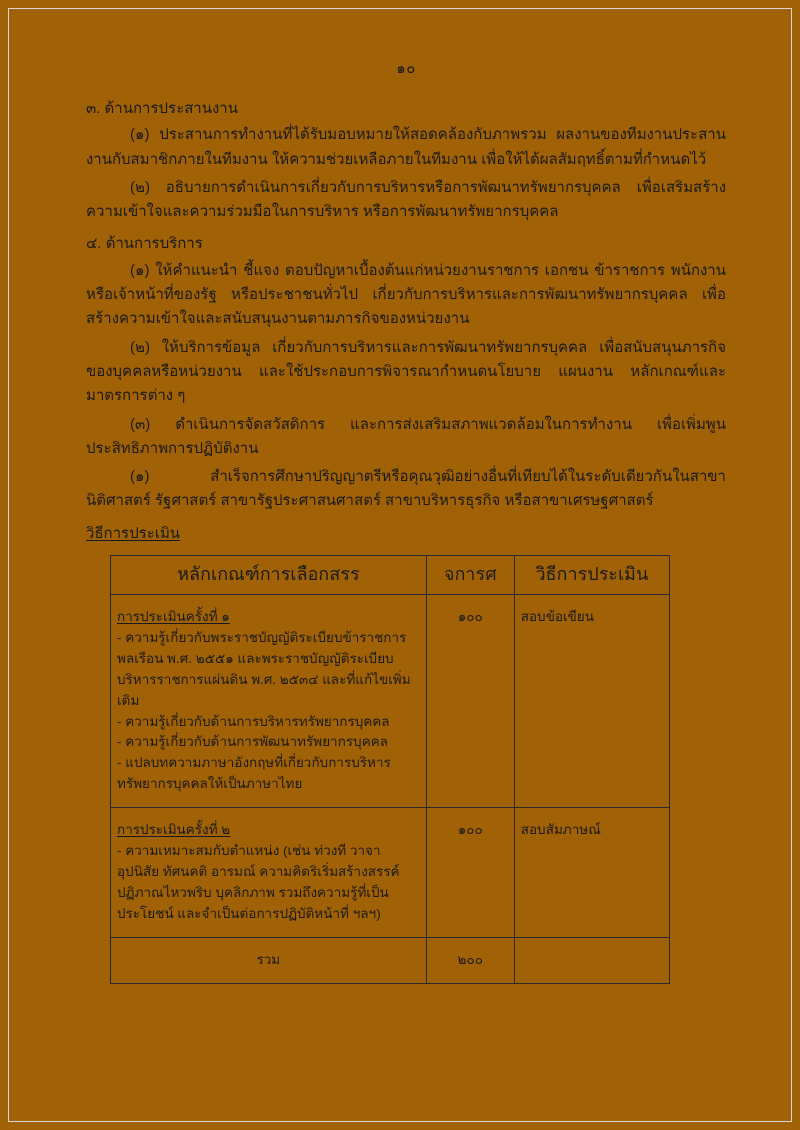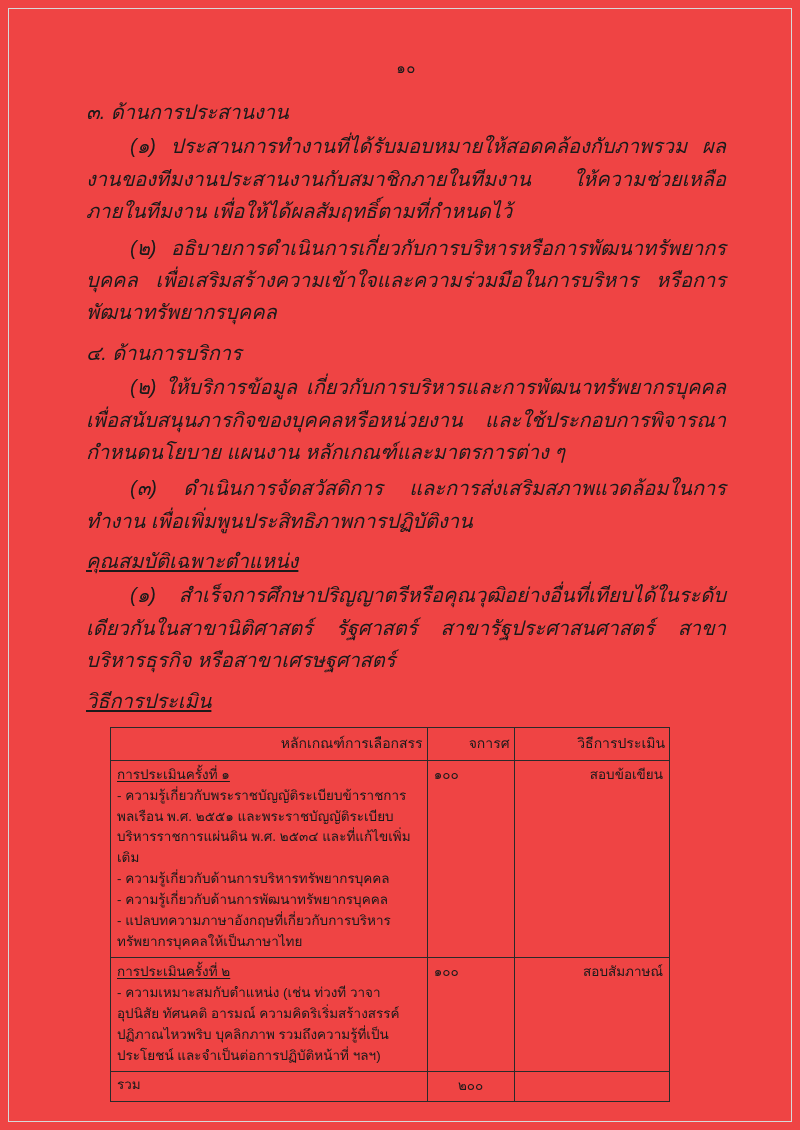--- a/index.html
+++ b/index.html
@@ -4,21 +4,21 @@
 <style>
   html, body {
     margin: 0;
     padding: 0;
     background: #7a7a7a;
   }
   .page {
     position: relative;
     width: 800px;
     height: 1130px;
-    background: #ef4444;
+    background: #a16207;
     margin: 0 auto;
     overflow: hidden;
     font-family: "Liberation Sans", sans-serif;
     color: #1a1a1a;
   }
   
   .scan-border {
     position: absolute;
     left: 8px; top: 8px; right: 8px; bottom: 8px;
     border: 1px solid #d8d8d8;
@@ -31,25 +31,24 @@
     width: 640px;
   }
   .page-number {
     text-align: center;
     font-size: 15px;
     margin-bottom: 16px;
     letter-spacing: 0.5px;
   }
   p {
     margin: 0 0 4px 0;
-    font-size: 20px;
+    font-size: 15px;
     line-height: 1.62;
     text-align: justify;
     text-justify: inter-word;
-    font-style: italic;
   }
   .heading {
     margin-top: 8px;
     margin-bottom: 2px;
   }
   .indent {
     text-indent: 44px;
   }
   .underline {
     text-decoration: underline;
@@ -60,64 +59,62 @@
   }
   table.assess {
     border-collapse: collapse;
     width: 560px;
     margin: 10px 0 0 24px;
     font-size: 13.5px;
   }
   table.assess th,
   table.assess td {
     border: 1px solid #2a2a2a;
-    padding: 4px 6px;
+    padding: 12px 6px;
     vertical-align: top;
     line-height: 1.55;
   }
   table.assess th {
     font-weight: normal;
-    text-align: right;
-    font-size: 14px;
+    text-align: center;
+    font-size: 18px;
     padding: 5px 4px;
   }
   .col-crit { width: 330px; }
-  .col-score { width: 78px; text-align: left; }
-  .col-method { width: 152px; text-align: right; }
+  .col-score { width: 78px; text-align: center; }
+  .col-method { width: 152px; text-align: left; }
   .cell-title {
     text-decoration: underline;
     text-underline-offset: 2px;
   }
   .lines div { white-space: normal; }
   .total-row td {
     text-align: center;
   }
-  .total-row td.col-crit { text-align: left; font-family: Liberation Mono, monospace; }
+  .total-row td.col-crit { text-align: center; }
 </style>
 </head>
 <body>
 
 <div class="page">
   <div class="scan-border"></div>
 
   <div class="content">
 
     <div class="page-number">๑๐</div>
 
     <p class="heading">๓. ด้านการประสานงาน</p>
     <p class="indent">(๑) ประสานการทำงานที่ได้รับมอบหมายให้สอดคล้องกับภาพรวม ผลงานของทีมงานประสานงานกับสมาชิกภายในทีมงาน ให้ความช่วยเหลือภายในทีมงาน เพื่อให้ได้ผลสัมฤทธิ์ตามที่กำหนดไว้</p>
     <p class="indent">(๒) อธิบายการดำเนินการเกี่ยวกับการบริหารหรือการพัฒนาทรัพยากรบุคคล เพื่อเสริมสร้างความเข้าใจและความร่วมมือในการบริหาร หรือการพัฒนาทรัพยากรบุคคล</p>
 
     <p class="heading">๔. ด้านการบริการ</p>
+    <p class="indent">(๑) ให้คำแนะนำ ชี้แจง ตอบปัญหาเบื้องต้นแก่หน่วยงานราชการ เอกชน ข้าราชการ พนักงานหรือเจ้าหน้าที่ของรัฐ หรือประชาชนทั่วไป เกี่ยวกับการบริหารและการพัฒนาทรัพยากรบุคคล เพื่อสร้างความเข้าใจและสนับสนุนงานตามภารกิจของหน่วยงาน</p>
     <p class="indent">(๒) ให้บริการข้อมูล เกี่ยวกับการบริหารและการพัฒนาทรัพยากรบุคคล เพื่อสนับสนุนภารกิจของบุคคลหรือหน่วยงาน และใช้ประกอบการพิจารณากำหนดนโยบาย แผนงาน หลักเกณฑ์และมาตรการต่าง ๆ</p>
     <p class="indent">(๓) ดำเนินการจัดสวัสดิการ และการส่งเสริมสภาพแวดล้อมในการทำงาน เพื่อเพิ่มพูนประสิทธิภาพการปฏิบัติงาน</p>
 
-    <p class="heading">
-      <span class="underline section-label">คุณสมบัติเฉพาะตำแหน่ง</span>
-    </p>
     <p class="indent">(๑) สำเร็จการศึกษาปริญญาตรีหรือคุณวุฒิอย่างอื่นที่เทียบได้ในระดับเดียวกันในสาขานิติศาสตร์ รัฐศาสตร์ สาขารัฐประศาสนศาสตร์ สาขาบริหารธุรกิจ หรือสาขาเศรษฐศาสตร์</p>
 
     <p class="heading">
       <span class="underline section-label">วิธีการประเมิน</span>
     </p>
 
     <table class="assess">
       <thead>
         <tr>
           <th class="col-crit">หลักเกณฑ์การเลือกสรร</th>

